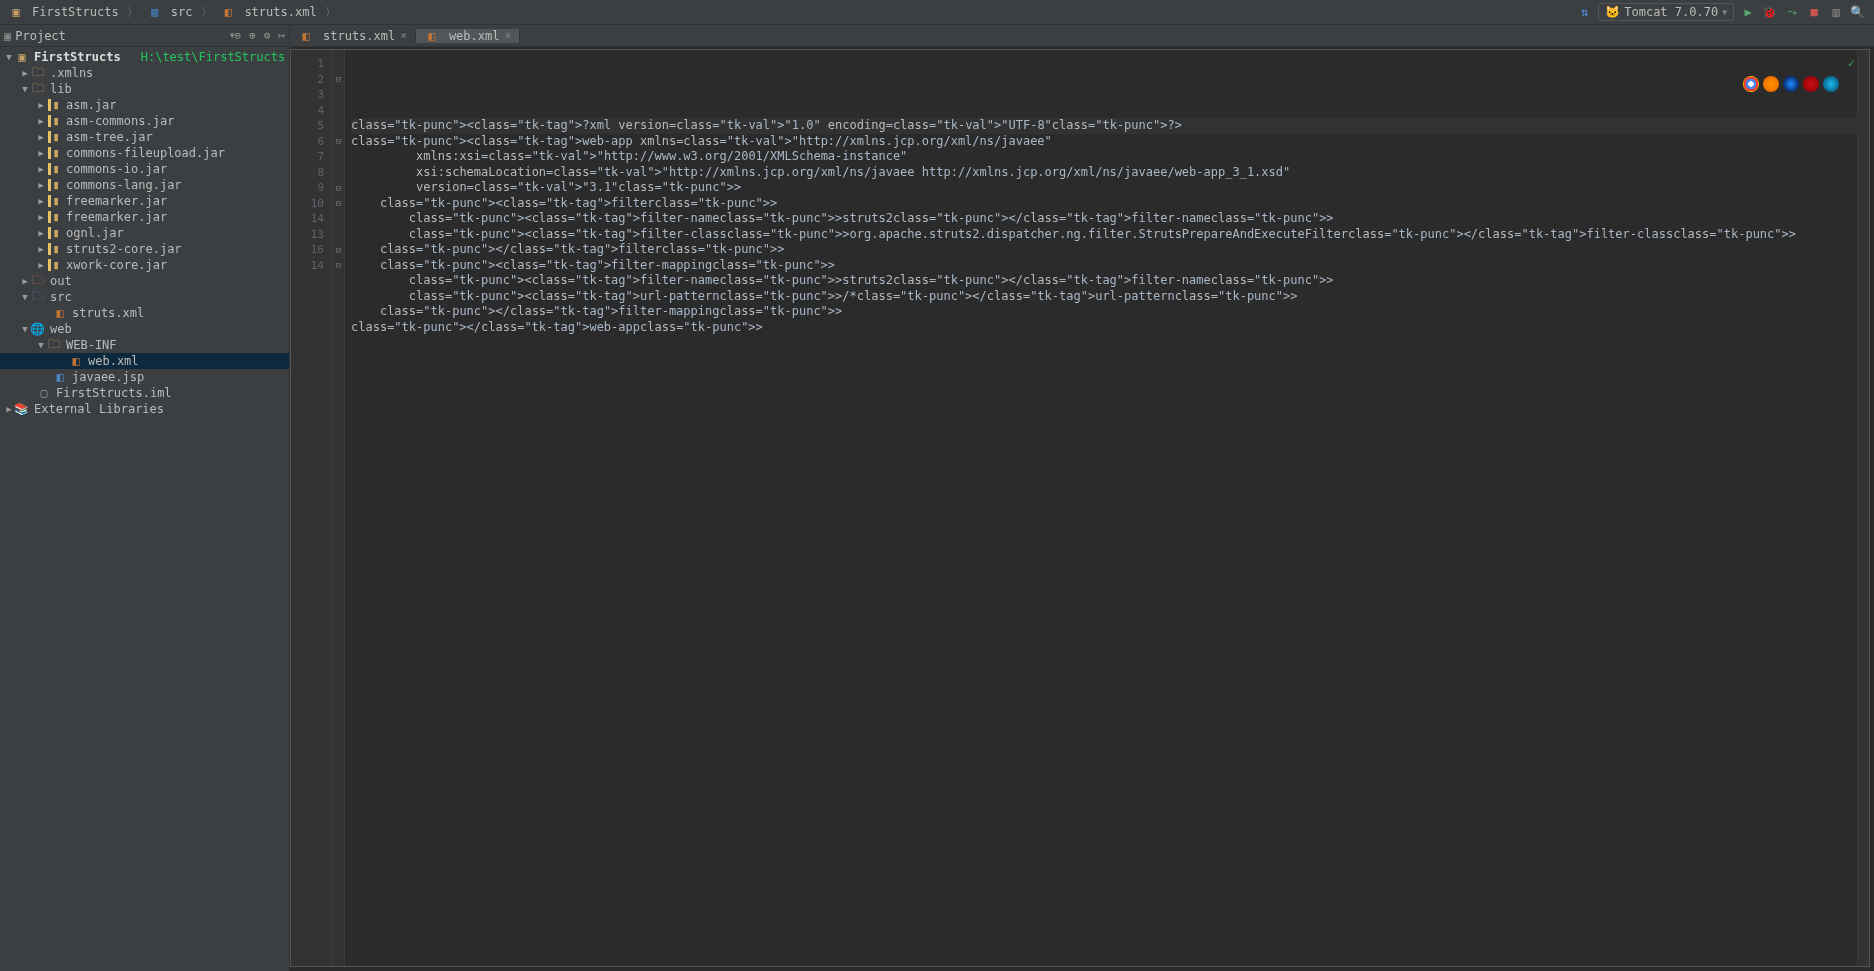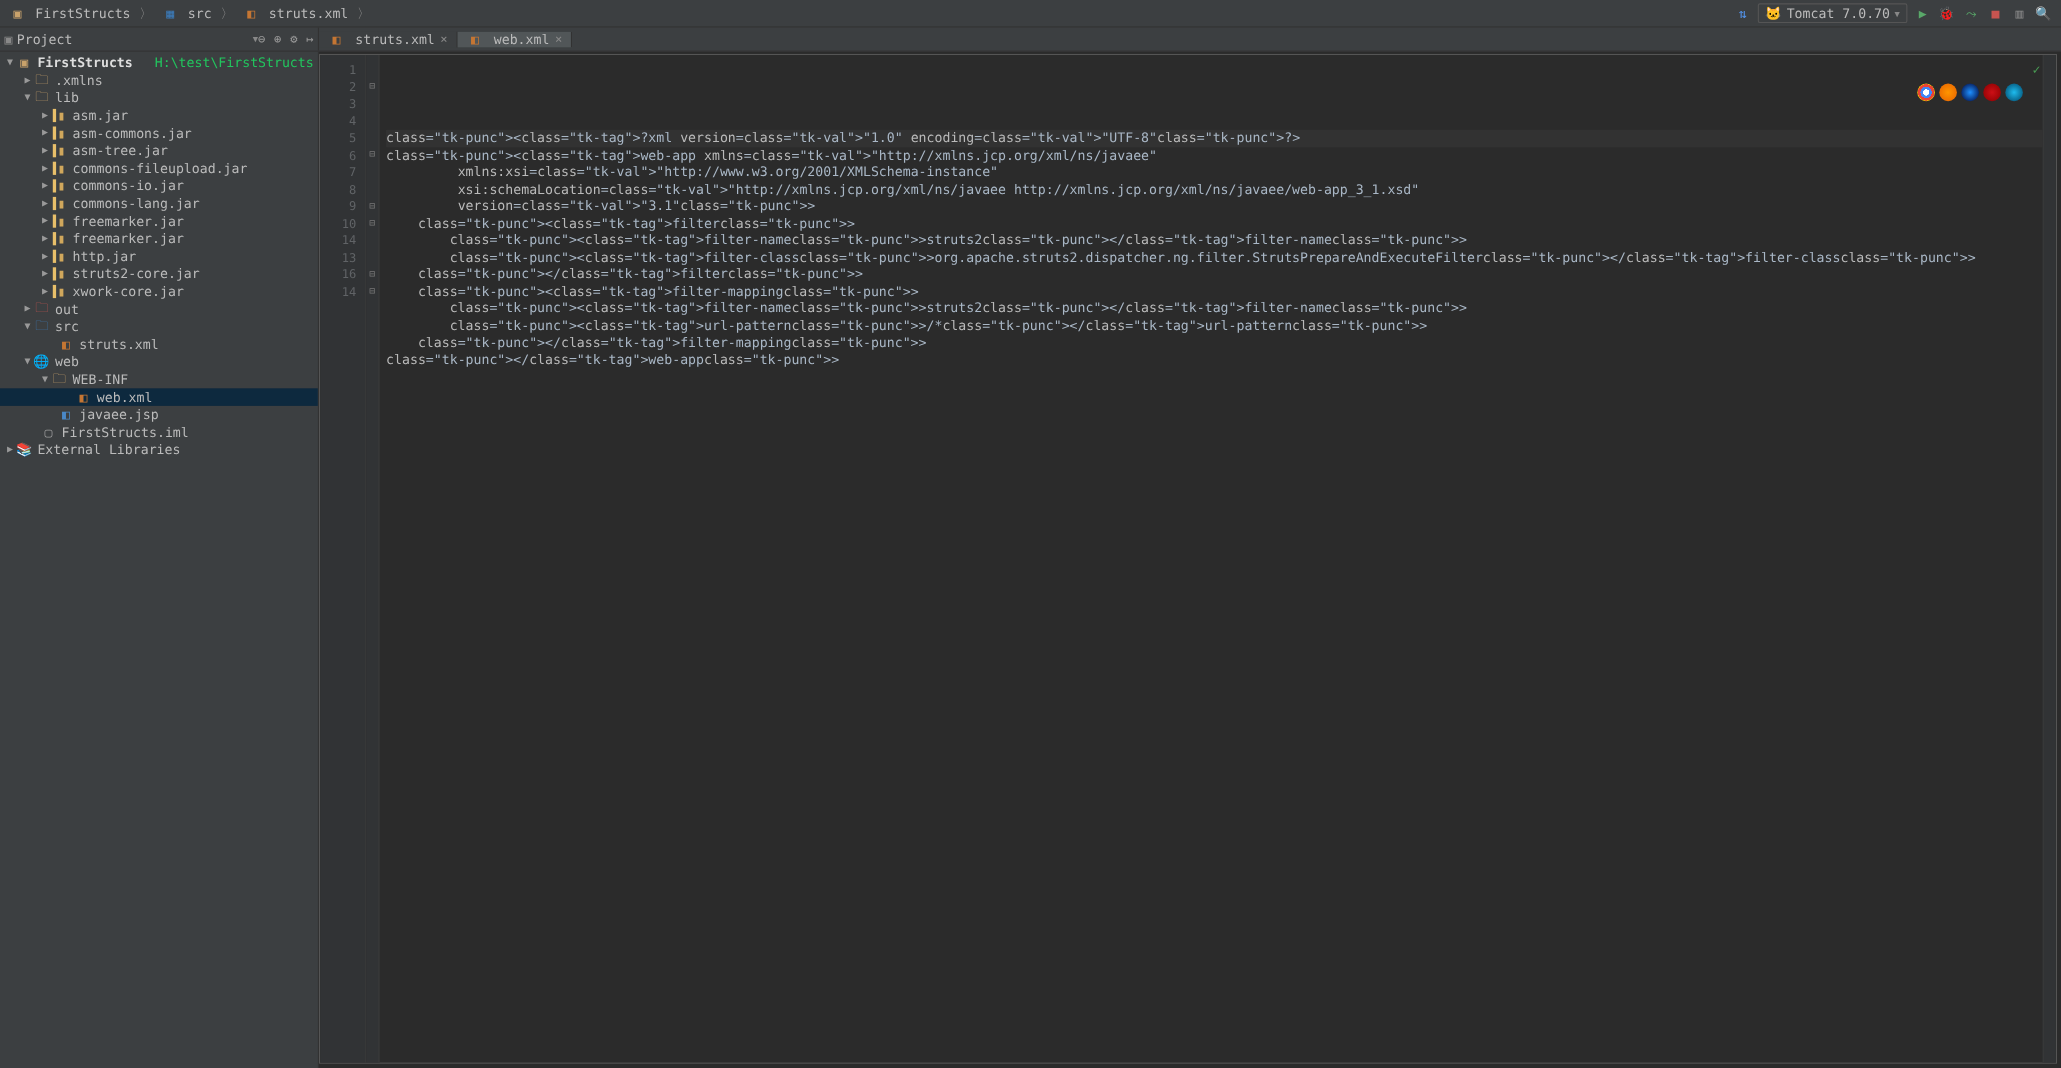--- a/index.html
+++ b/index.html
@@ -261,21 +261,21 @@
               <span style="color:#d0a75c">▮</span>
             </span>
             <span class="tree-label">freemarker.jar</span>
           </div>
           <div class="tree-row" style="padding-left: 36px;">
             <span class="tree-arrow">▶</span>
             <span class="tree-icon">
               <span class="lib-bar"></span>
               <span style="color:#d0a75c">▮</span>
             </span>
-            <span class="tree-label">http.jar</span>
+            <span class="tree-label">ognl.jar</span>
           </div>
           <div class="tree-row" style="padding-left: 36px;">
             <span class="tree-arrow">▶</span>
             <span class="tree-icon">
               <span class="lib-bar"></span>
               <span style="color:#d0a75c">▮</span>
             </span>
             <span class="tree-label">struts2-core.jar</span>
           </div>
           <div class="tree-row" style="padding-left: 36px;">

